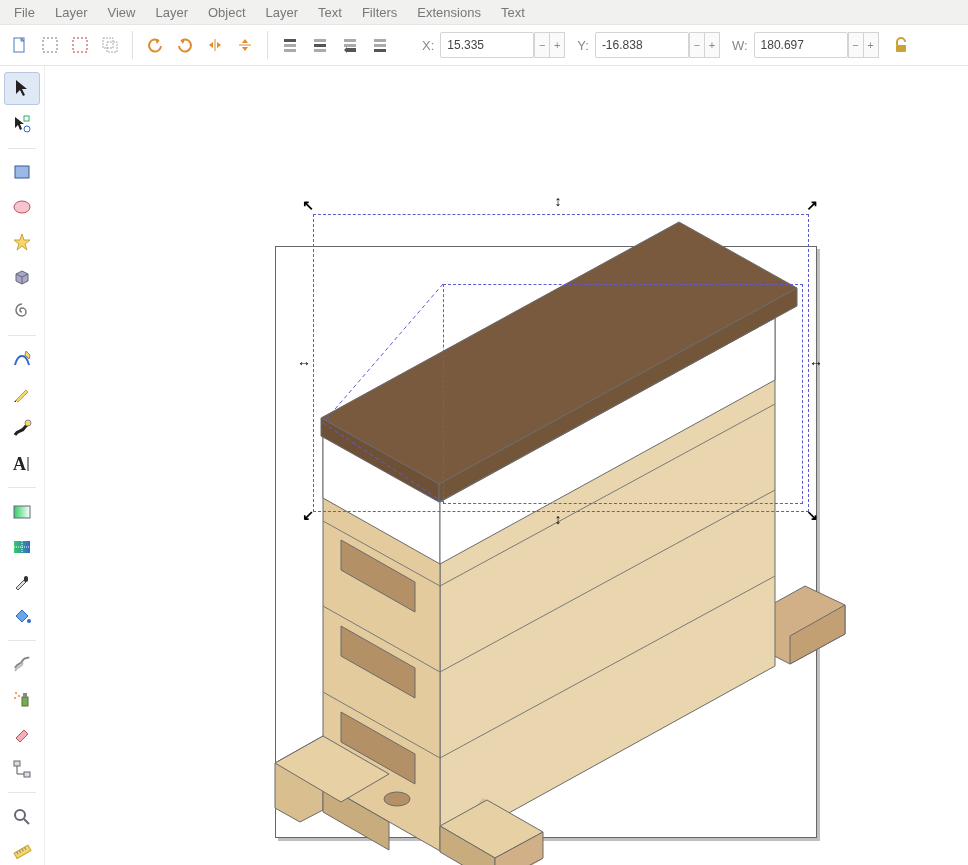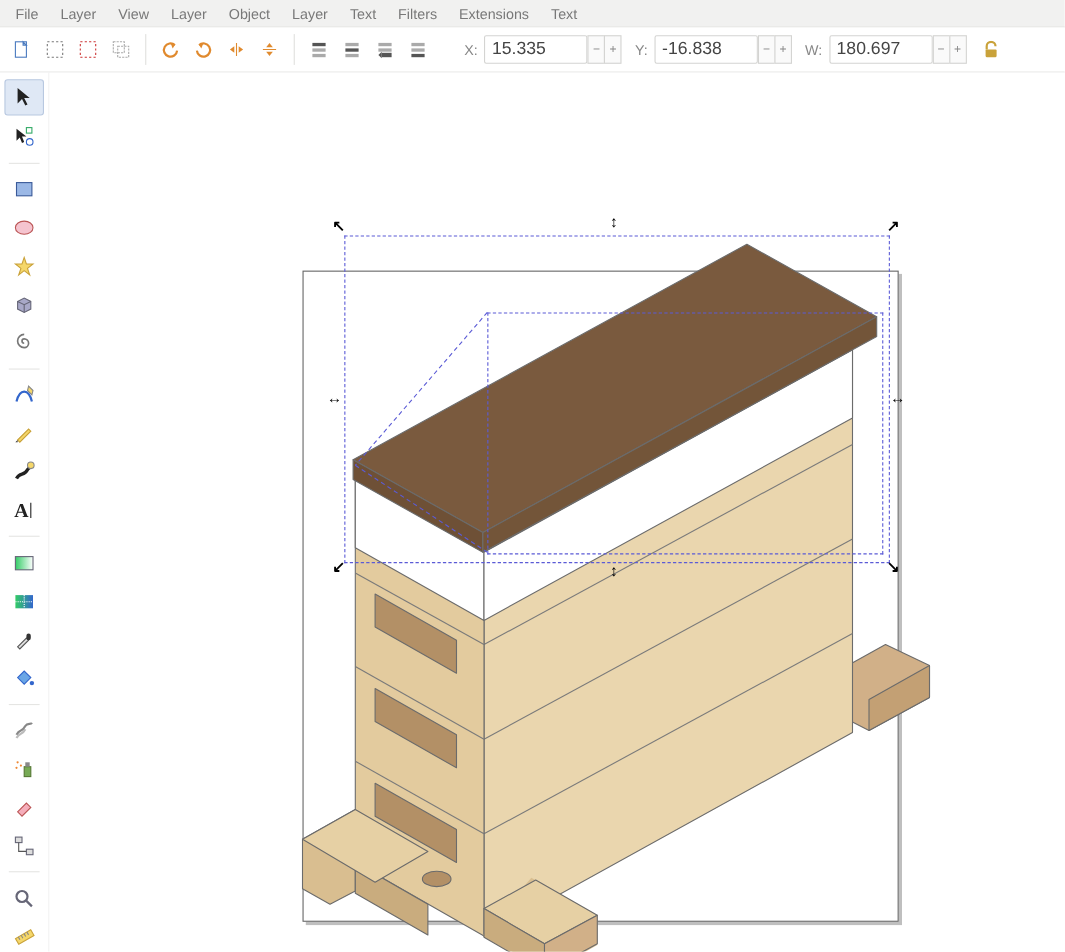--- a/index.html
+++ b/index.html
@@ -2,21 +2,21 @@
 <html><head>
 <meta charset="utf-8">
 <style>
   html,body{margin:0;padding:0;font-family:"Segoe UI",Arial,sans-serif;font-size:13px;color:#555;background:#fff;width:968px;height:865px;overflow:hidden;}
   .menubar{display:flex;align-items:center;height:24px;background:#f1f1f0;border-bottom:1px solid #e5e5e3;padding:0 4px;gap:0;}
   .menubar span{padding:2px 10px;color:#787878;cursor:default;}
   .toolbar{display:flex;align-items:center;height:40px;background:#fff;border-bottom:1px solid #e5e5e3;padding:0 6px;gap:2px;}
   .tbtn{width:28px;height:28px;display:flex;align-items:center;justify-content:center;border-radius:2px;}
   .tsep{width:1px;height:28px;background:#e0e0de;margin:0 6px;}
   .coord-label{color:#888;margin:0 4px 0 10px;}
-  .coord-input{width:80px;height:24px;border:1px solid #d4d4d2;border-radius:2px;padding:0 6px;font-size:16px;color:#444;background:#fff;}
+  .coord-input{width:80px;height:24px;border:1px solid #d4d4d2;border-radius:2px;padding:0 6px;font-size:12px;color:#444;background:#fff;}
   .spin{display:flex;flex-direction:row;margin-left:-1px;}
   .spin div{width:14px;height:24px;border:1px solid #d4d4d2;display:flex;align-items:center;justify-content:center;font-size:11px;color:#888;margin-left:-1px;background:#fafafa;}
   .lock{width:20px;height:20px;margin-left:10px;display:flex;align-items:center;justify-content:center;}
   .main{display:flex;height:calc(865px - 64px);}
   .toolbox{width:44px;background:#fff;border-right:1px solid #eee;display:flex;flex-direction:column;align-items:center;padding-top:6px;gap:4px;}
   .tool{width:34px;height:32px;display:flex;align-items:center;justify-content:center;border-radius:3px;}
   .tool.selected{background:#dfe8f5;border:1px solid #b8c8e0;}
   .tool-sep{width:28px;height:1px;background:#e5e5e3;margin:4px 0;}
   .canvas-area{flex:1;position:relative;background:#fff;overflow:hidden;}
   .page{position:absolute;left:230px;top:180px;width:540px;height:590px;background:#fff;border:1px solid #666;box-shadow:3px 3px 0 rgba(0,0,0,0.25);}

